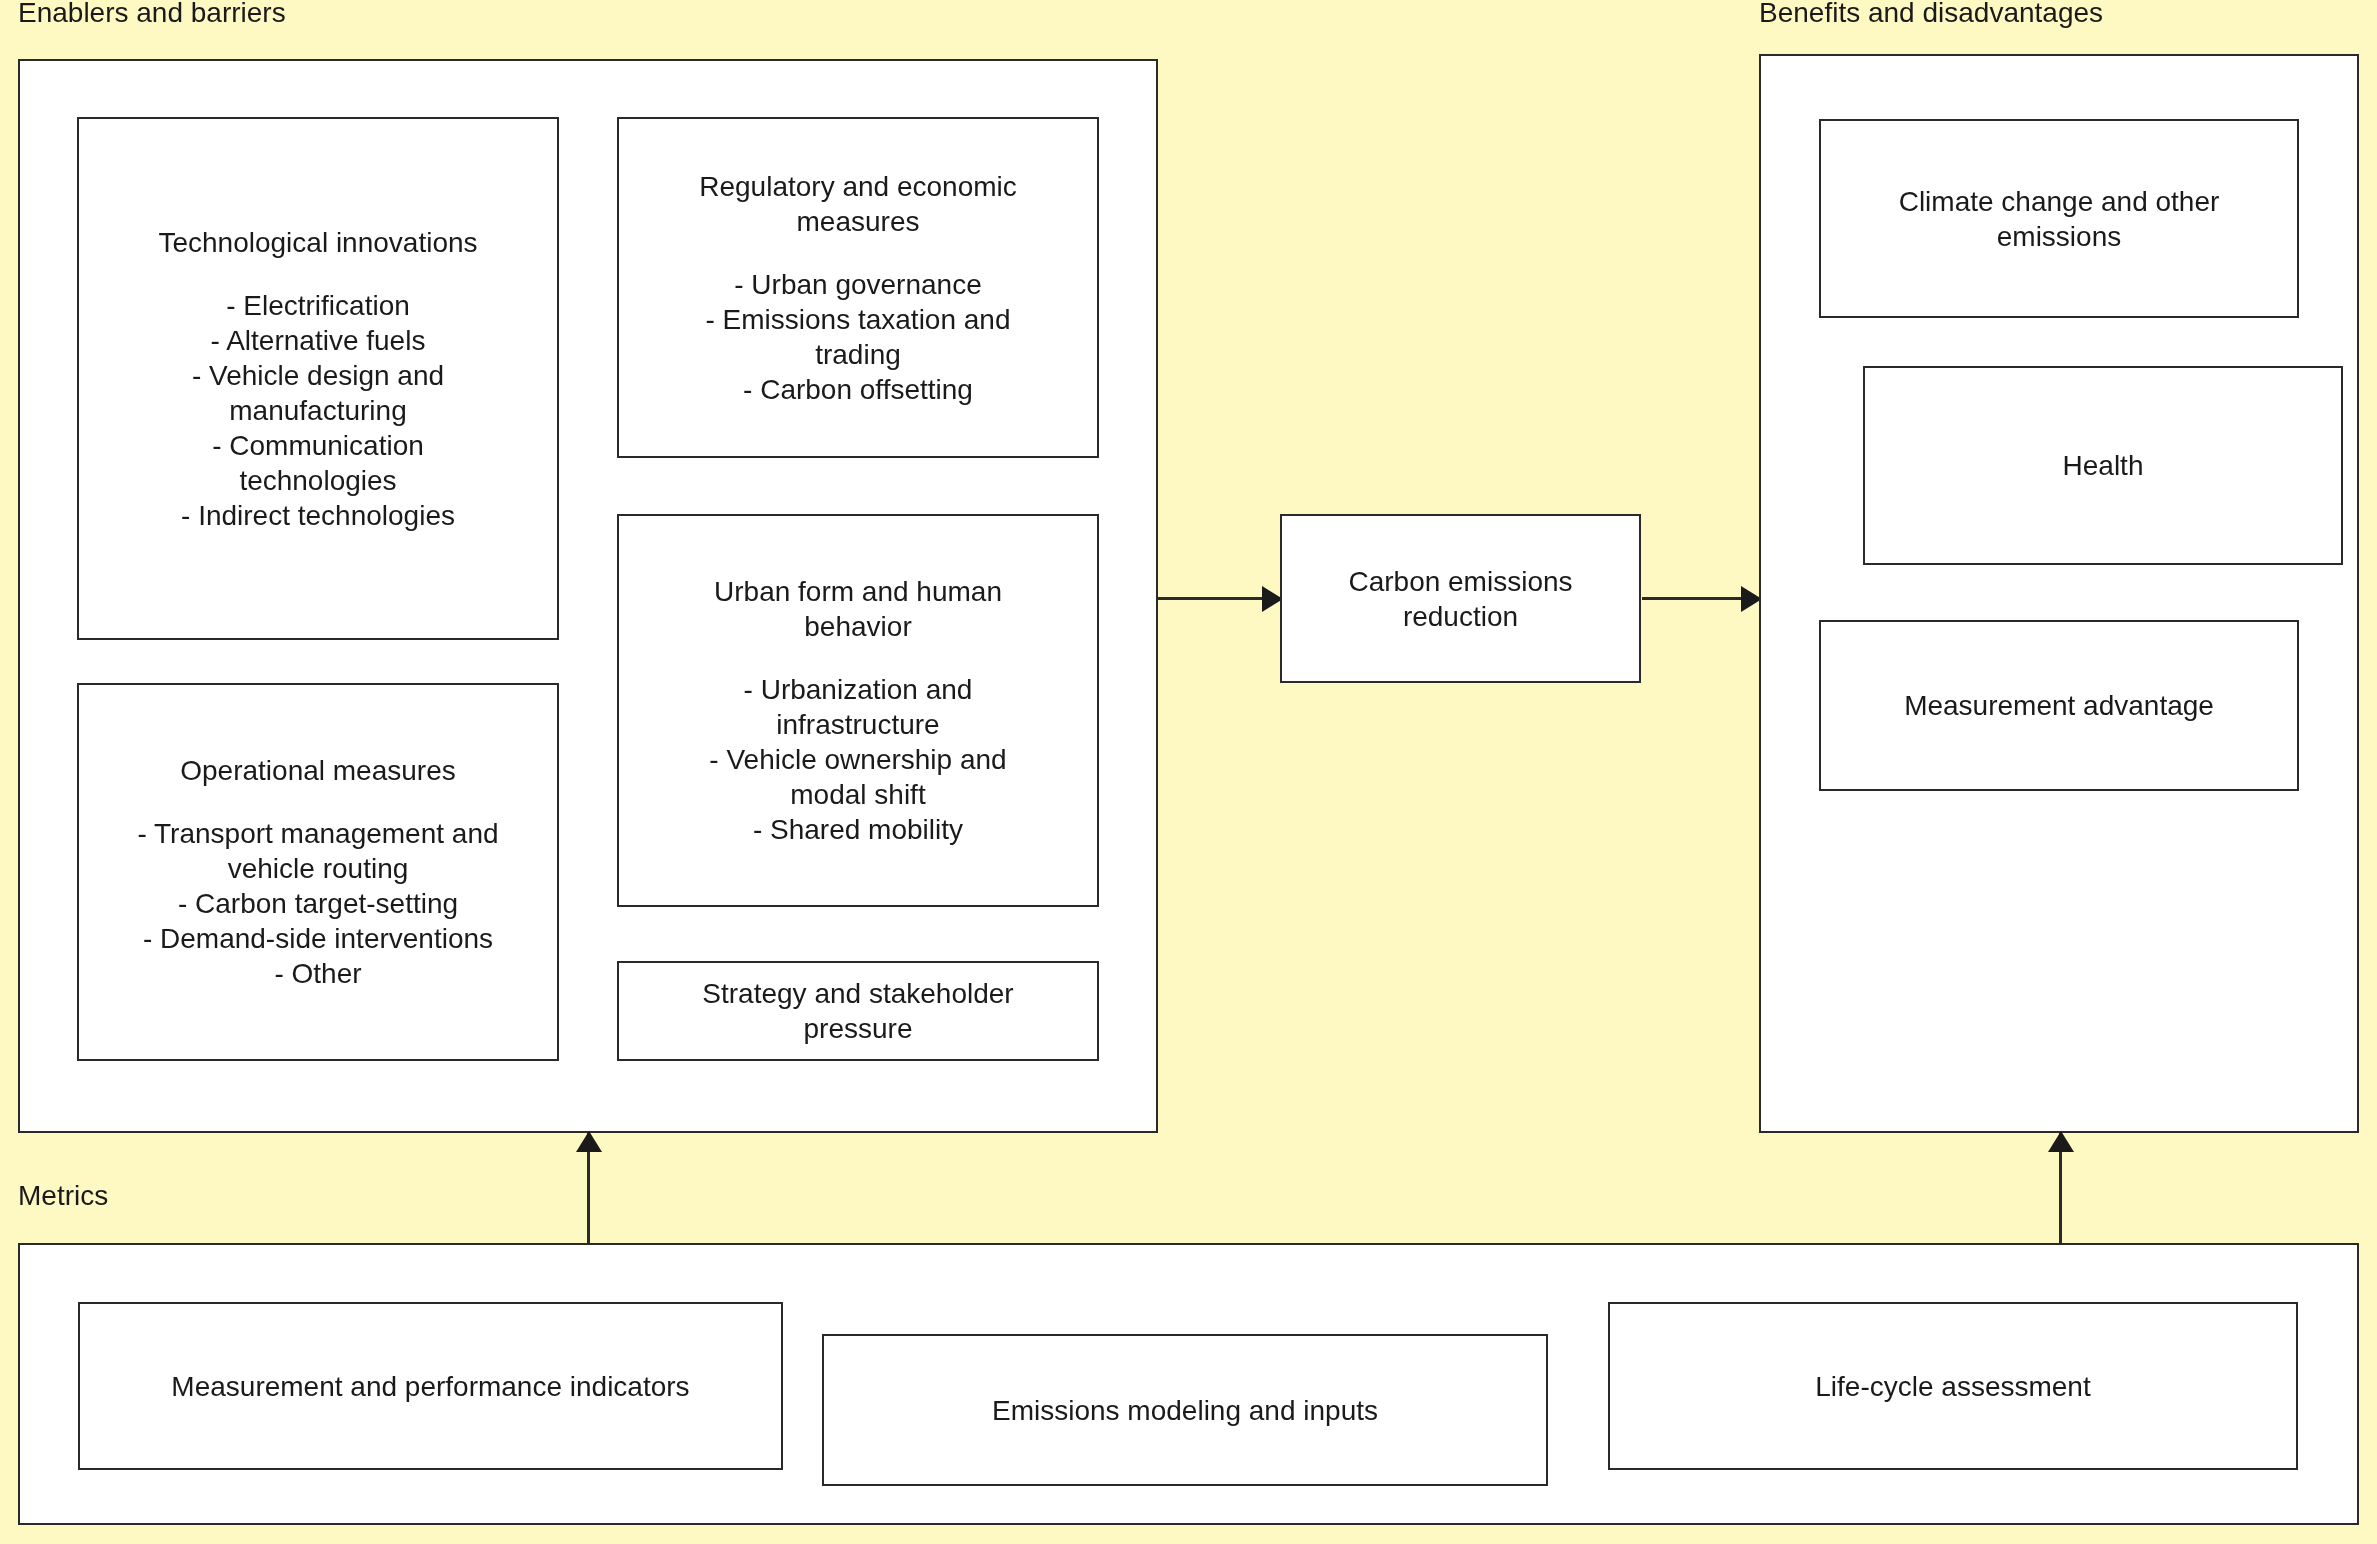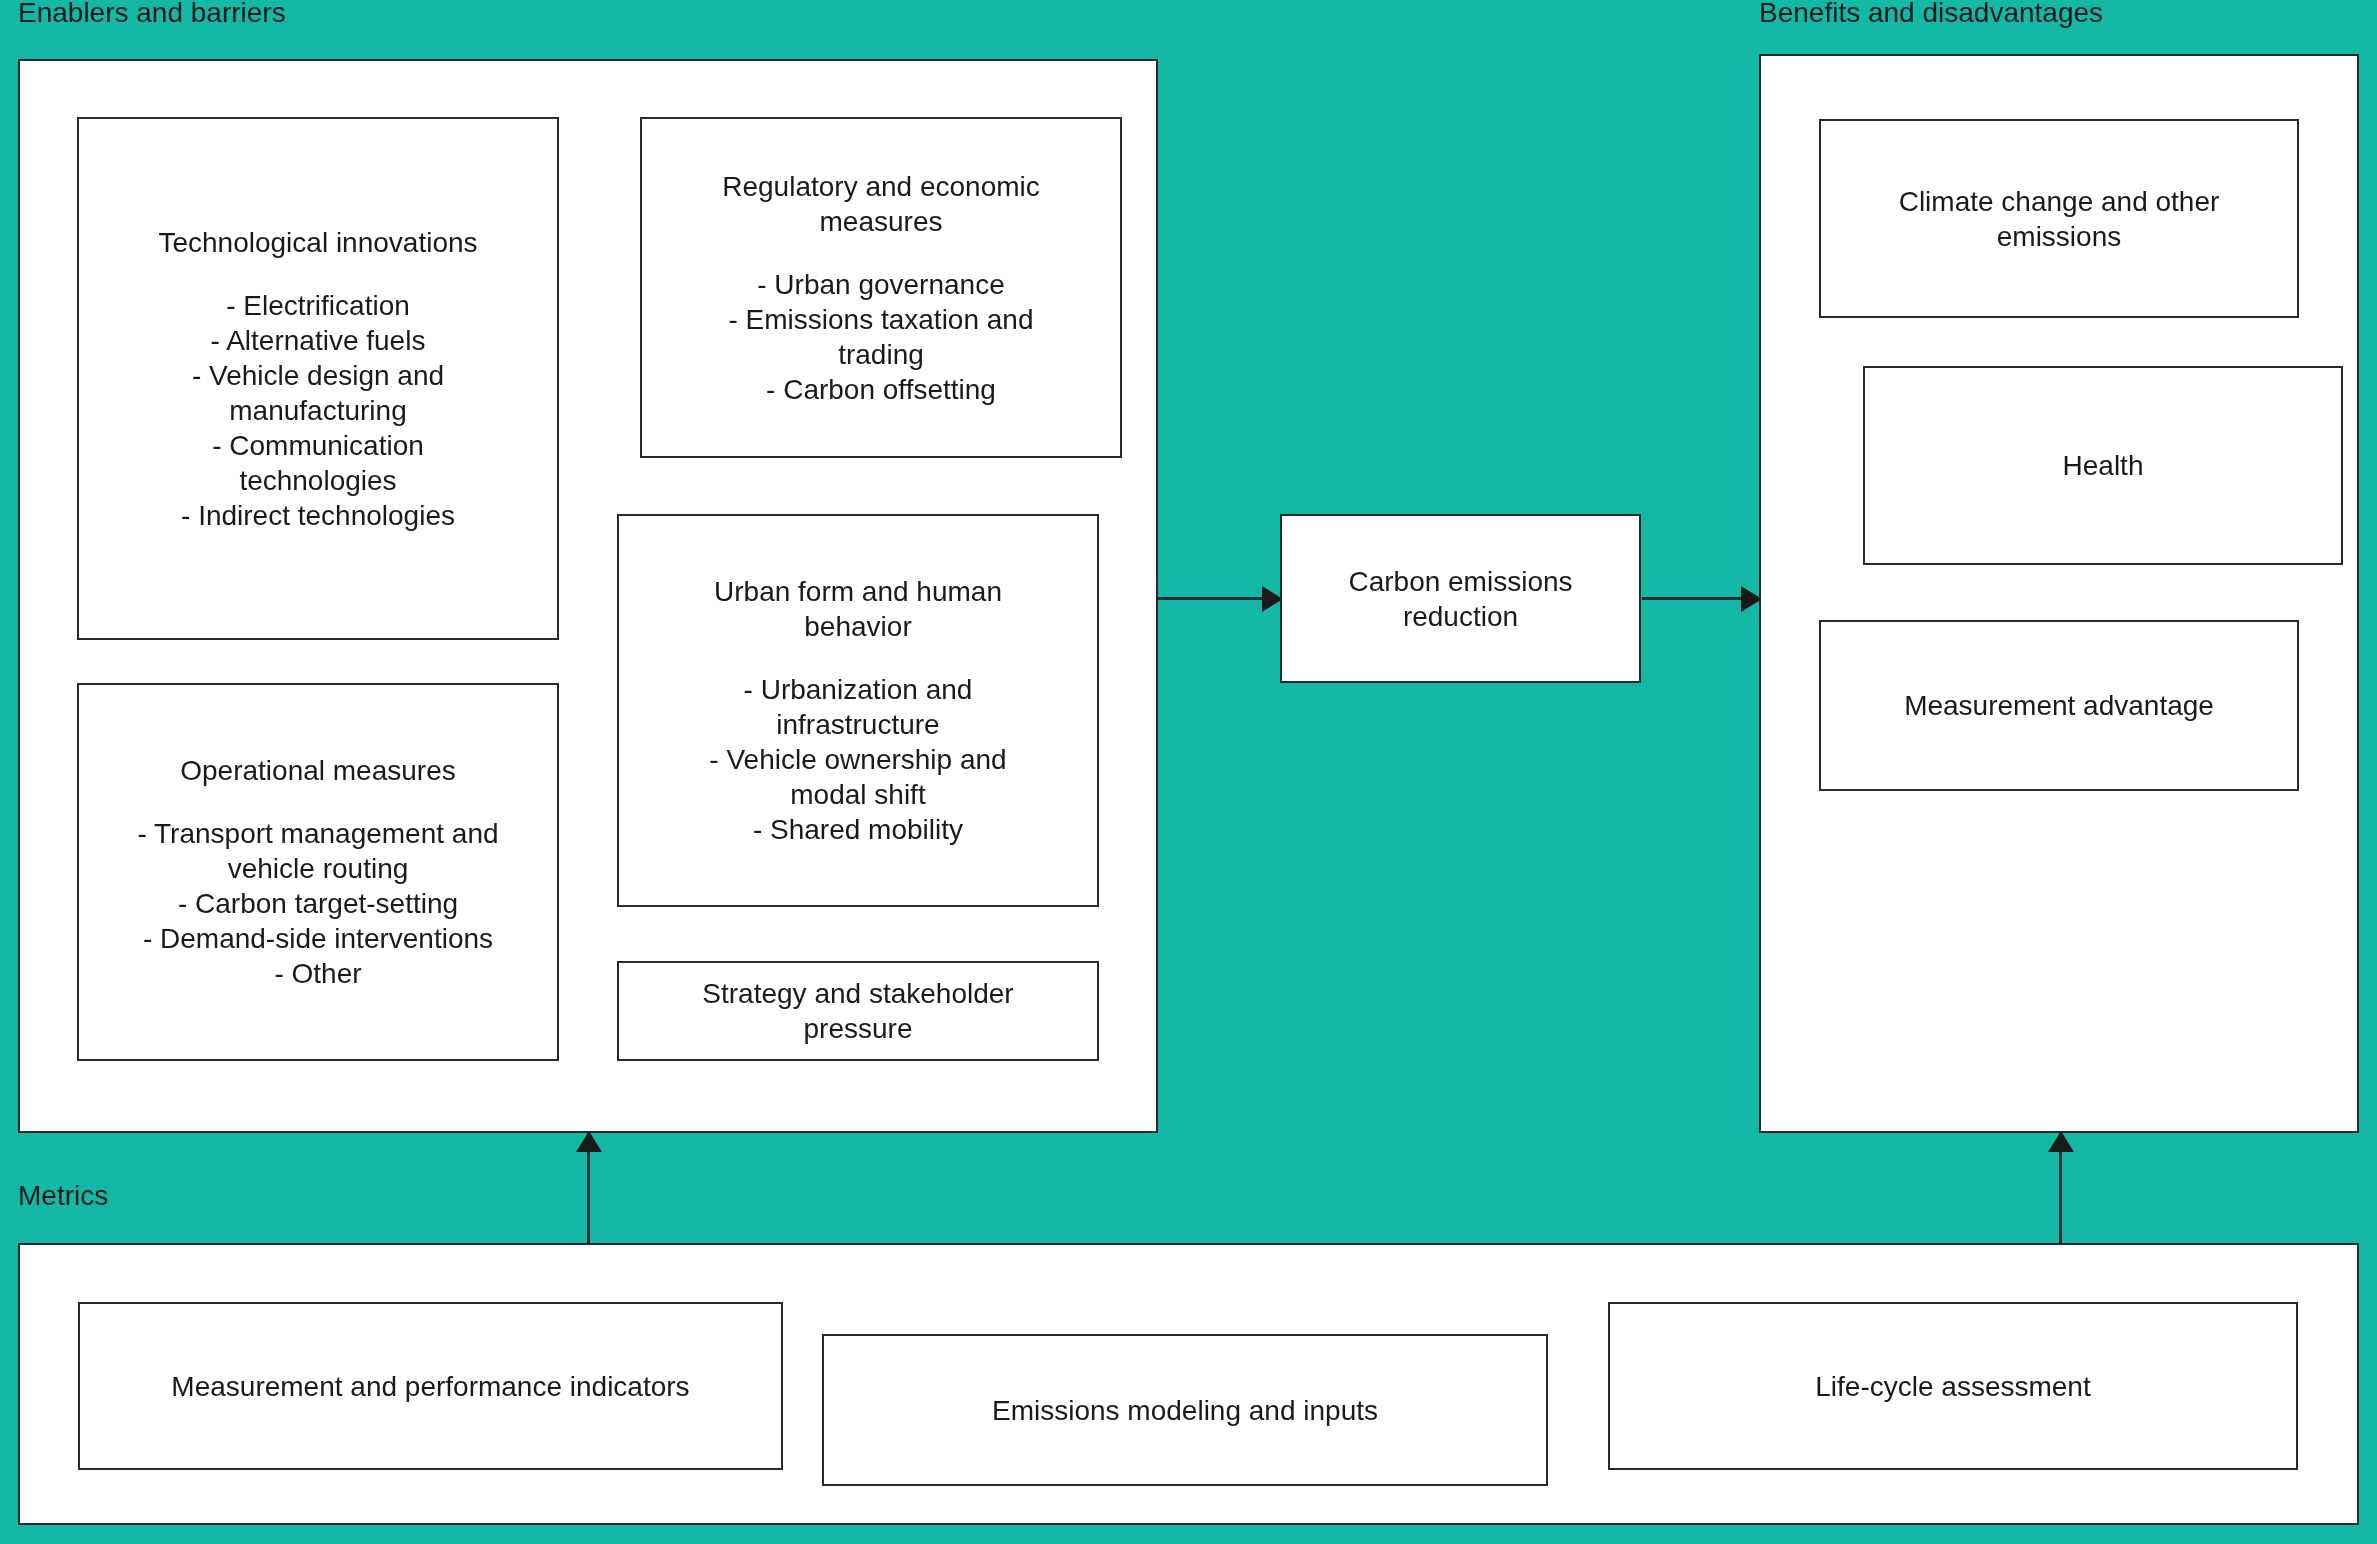--- a/index.html
+++ b/index.html
@@ -4,21 +4,21 @@
 <style>
   html, body {
     margin: 0;
     padding: 0;
     background: #ffffff;
   }
   #stage {
     position: relative;
     width: 2377px;
     height: 1545px;
-    background: #14b8a6;
+    background: #fef9c3;
     font-family: "Liberation Sans", sans-serif;
     color: #1a1a1a;
     overflow: hidden;
   }
   .panel-label {
     position: absolute;
     font-size: 28px;
     line-height: 1.1;
     color: #1a1a1a;
     white-space: nowrap;
@@ -110,21 +110,21 @@
 
   <div class="card" style="left:77px; top:683px; width:482px; height:378px;">
     <div class="card-title">Operational measures</div>
     <div class="card-items">- Transport management and
 vehicle routing
 - Carbon target-setting
 - Demand-side interventions
 - Other</div>
   </div>
 
-  <div class="card" style="left:617px; top:117px; width:482px; height:341px;margin-left:23px;">
+  <div class="card" style="left:617px; top:117px; width:482px; height:341px;">
     <div class="card-title">Regulatory and economic
 measures</div>
     <div class="card-items">- Urban governance
 - Emissions taxation and
 trading
 - Carbon offsetting</div>
   </div>
 
   <div class="card" style="left:617px; top:514px; width:482px; height:393px;">
     <div class="card-title">Urban form and human

